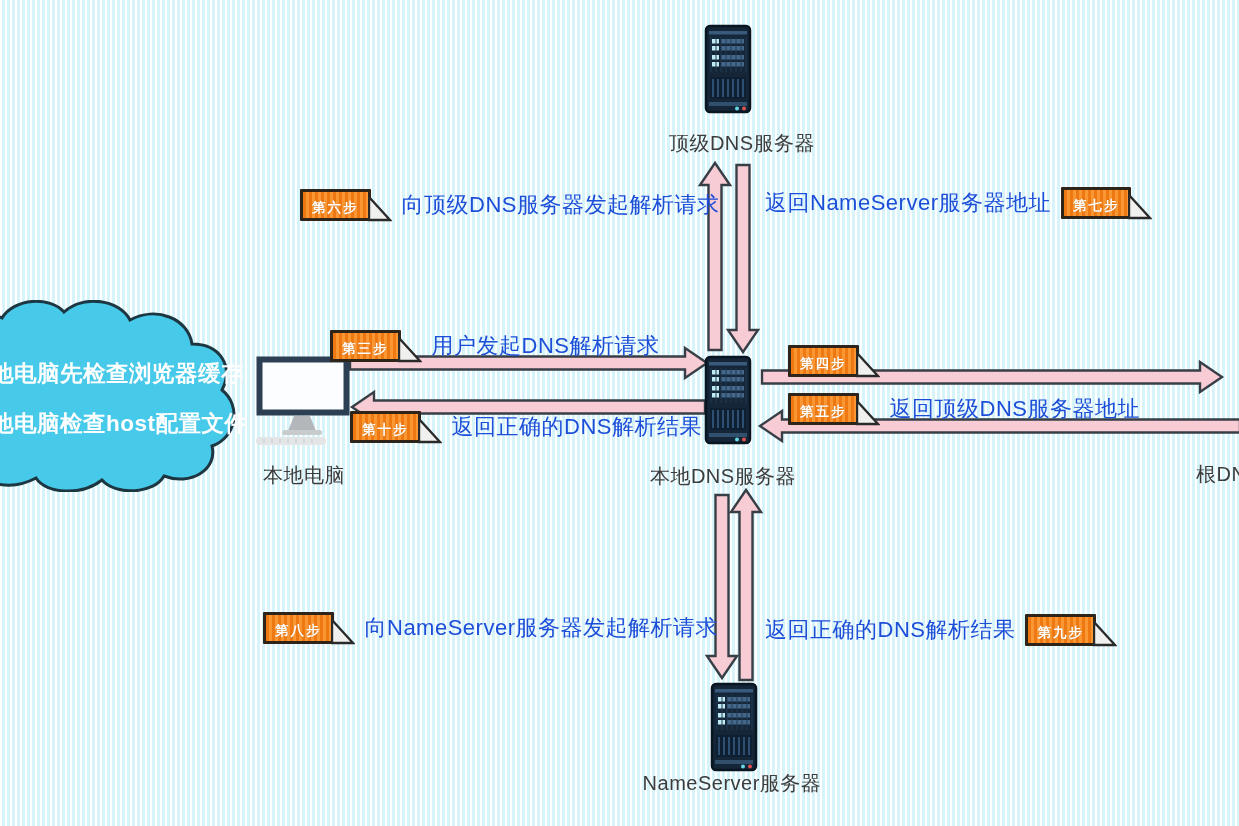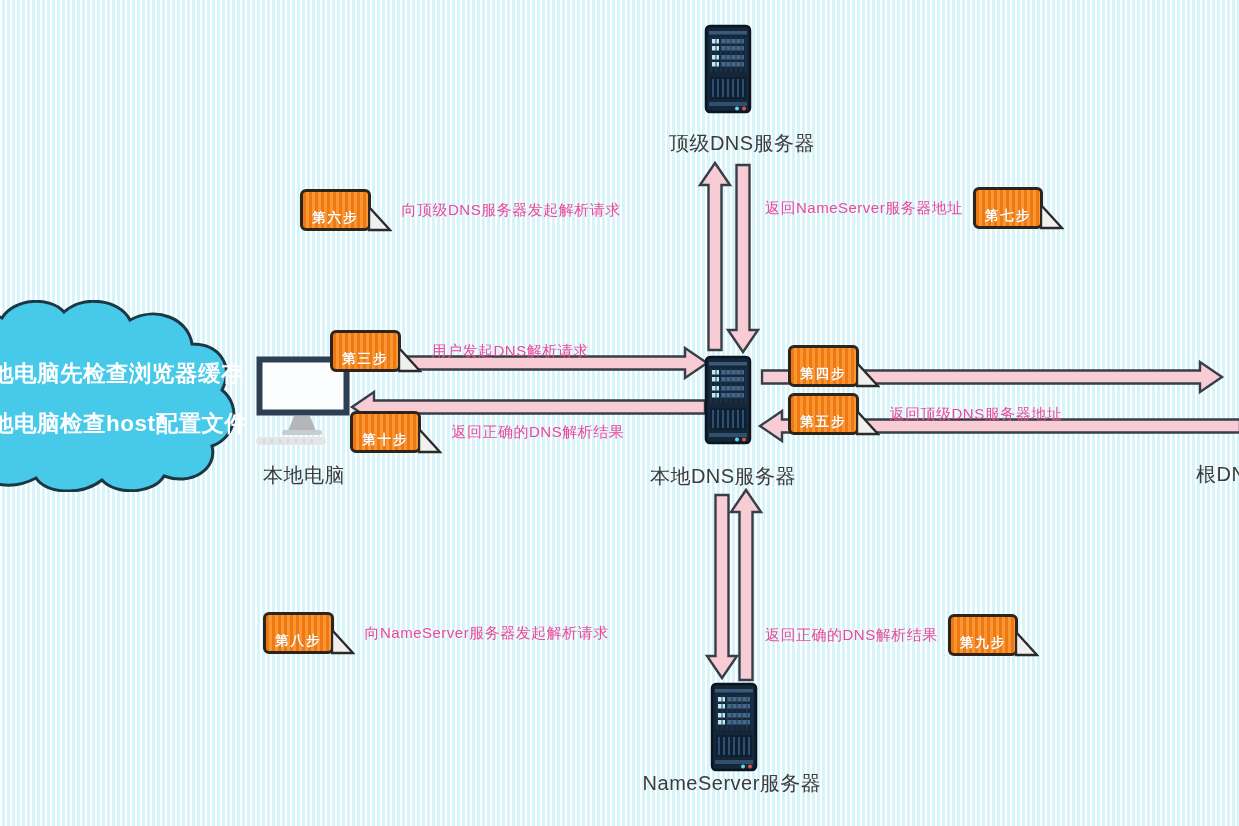--- a/index.html
+++ b/index.html
@@ -7,28 +7,28 @@
     width:1239px;height:826px;position:relative;overflow:hidden;
     background:repeating-linear-gradient(90deg,#ffffff 0px,#ffffff 2.5px,#d7f4fa 2.5px,#d7f4fa 5px);
     font-family:"Liberation Sans","DejaVu Sans",sans-serif;
   }
   .abs{position:absolute;}
   
   #arrow-layer{position:absolute;left:0;top:0;width:1239px;height:826px;pointer-events:none;}
   #arrow-layer polygon{fill:#f7ccd5;stroke:#383e46;stroke-width:2.4;stroke-linejoin:miter;}
   
   .step-row{position:absolute;display:flex;align-items:center;gap:10px;white-space:nowrap;}
-  .step-label{font-size:15px;color:#ec4899;letter-spacing:.5px;}
+  .step-label{font-size:22px;color:#1d4ed8;letter-spacing:.5px;}
   .badge{display:flex;align-items:flex-end;}
   .badge-rect{
-    height:19px;min-width:46px;padding:16px 9px 1px 9px;
+    height:19px;min-width:46px;padding:6px 9px 1px 9px;
     display:flex;align-items:center;justify-content:center;
     background:repeating-linear-gradient(90deg,#ee7912 0px,#ee7912 3px,#fb9733 3px,#6px);
     background:repeating-linear-gradient(90deg,#ee7912 0px,#ee7912 3px,#fb9733 3px,#fb9733 6px);
-    border:3px solid #2e2419;border-radius:6px;
+    border:3px solid #2e2419;border-radius:1px;
     font-size:13.5px;font-weight:bold;color:#fff;letter-spacing:2px;text-shadow:0 0 1px #c85f00;
   }
   .badge-fold{margin-left:-3px;position:relative;top:1px;}
   
   .node-label{font-size:20px;color:#3c3c3c;text-align:center;white-space:nowrap;letter-spacing:.5px;}
   
   #cloud{left:-88px;top:300px;width:366px;height:192px;}
   .cloud-line{position:absolute;left:56px;color:#ffffff;font-size:22.5px;font-weight:bold;white-space:nowrap;letter-spacing:.5px;}
 </style>
 </head>

